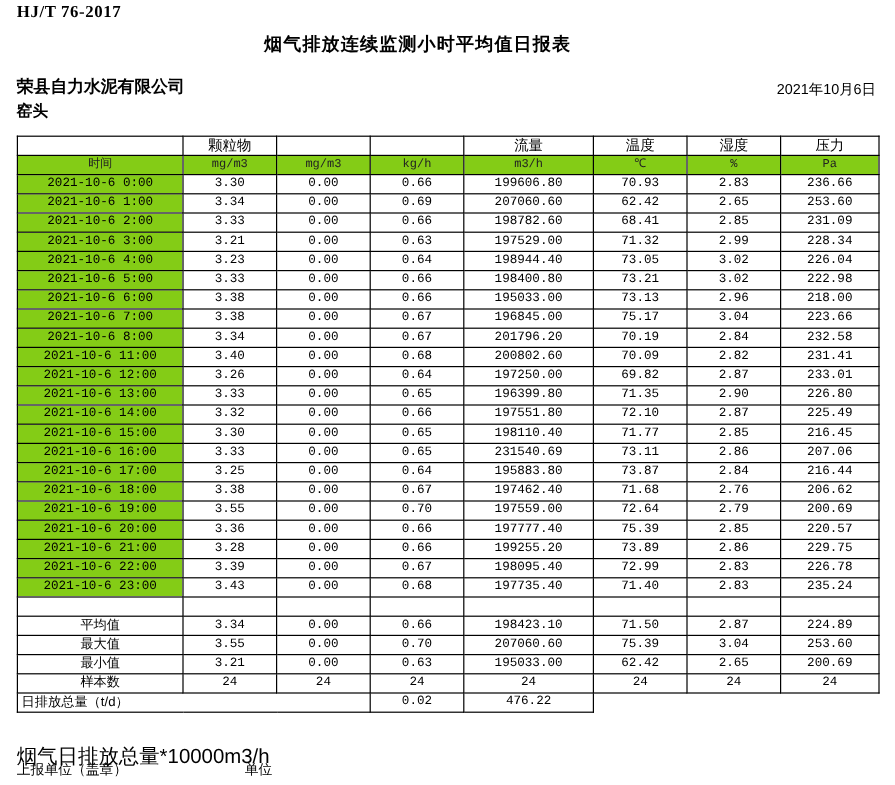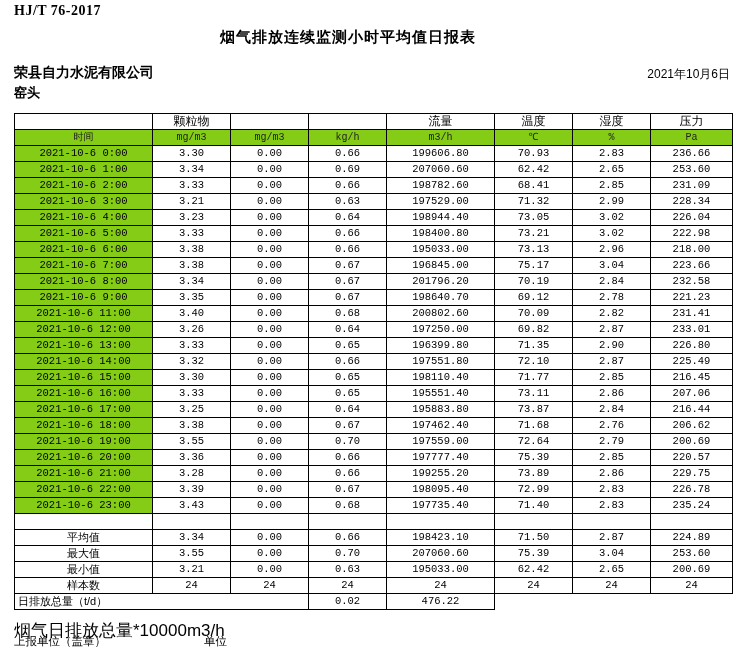--- a/index.html
+++ b/index.html
@@ -199,30 +199,20 @@
         <td class="time-cell green">2021-10-6 8:00</td>
         <td class="num">3.34</td>
         <td class="num">0.00</td>
         <td class="num">0.67</td>
         <td class="num">201796.20</td>
         <td class="num">70.19</td>
         <td class="num">2.84</td>
         <td class="num">232.58</td>
       </tr>
     <tr>
-        <td class="time-cell green">2021-10-6 9:00</td>
-        <td class="num">3.35</td>
-        <td class="num">0.00</td>
-        <td class="num">0.67</td>
-        <td class="num">198640.70</td>
-        <td class="num">69.12</td>
-        <td class="num">2.78</td>
-        <td class="num">221.23</td>
-      </tr>
-    <tr>
         <td class="time-cell green">2021-10-6 11:00</td>
         <td class="num">3.40</td>
         <td class="num">0.00</td>
         <td class="num">0.68</td>
         <td class="num">200802.60</td>
         <td class="num">70.09</td>
         <td class="num">2.82</td>
         <td class="num">231.41</td>
       </tr>
     <tr>
@@ -263,21 +253,21 @@
         <td class="num">198110.40</td>
         <td class="num">71.77</td>
         <td class="num">2.85</td>
         <td class="num">216.45</td>
       </tr>
     <tr>
         <td class="time-cell green">2021-10-6 16:00</td>
         <td class="num">3.33</td>
         <td class="num">0.00</td>
         <td class="num">0.65</td>
-        <td class="num">195551.40</td>
+        <td class="num">231540.69</td>
         <td class="num">73.11</td>
         <td class="num">2.86</td>
         <td class="num">207.06</td>
       </tr>
     <tr>
         <td class="time-cell green">2021-10-6 17:00</td>
         <td class="num">3.25</td>
         <td class="num">0.00</td>
         <td class="num">0.64</td>
         <td class="num">195883.80</td>

